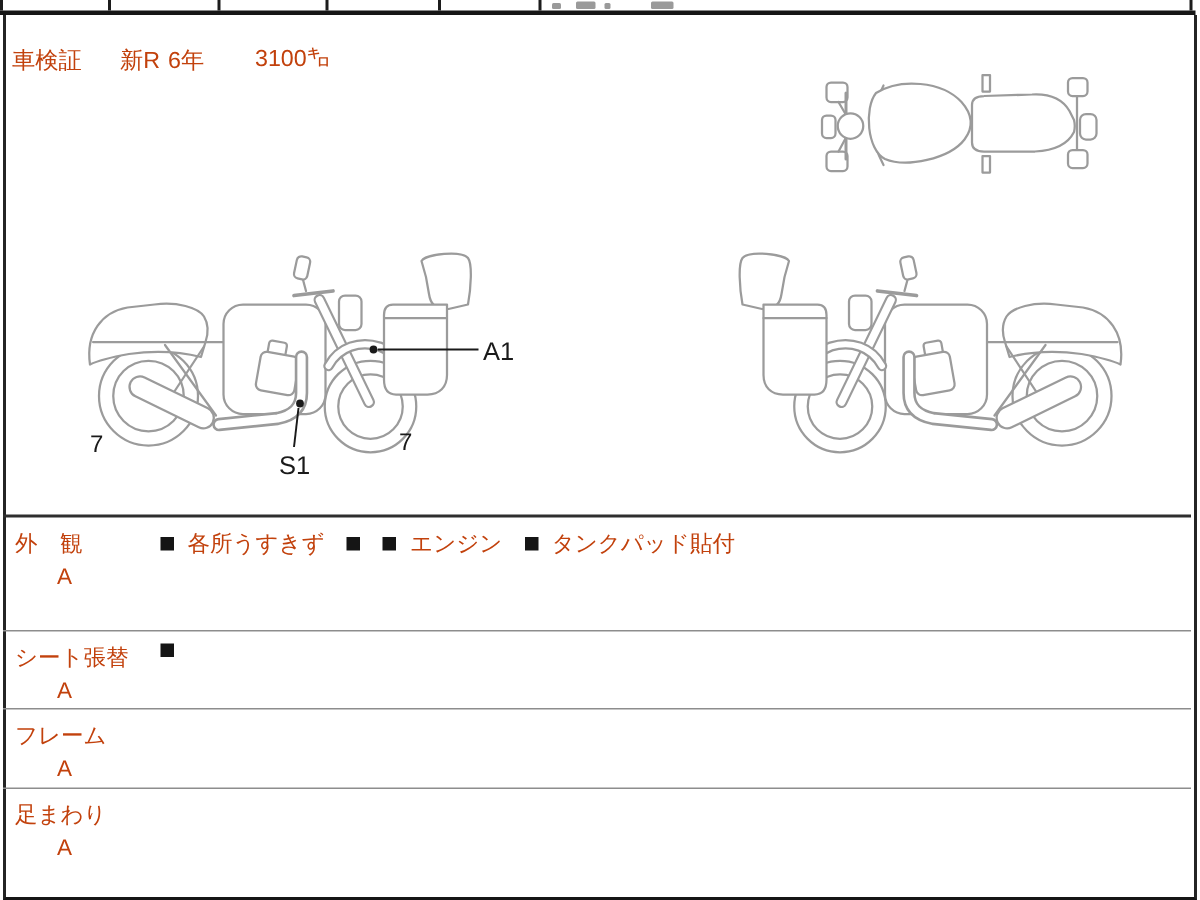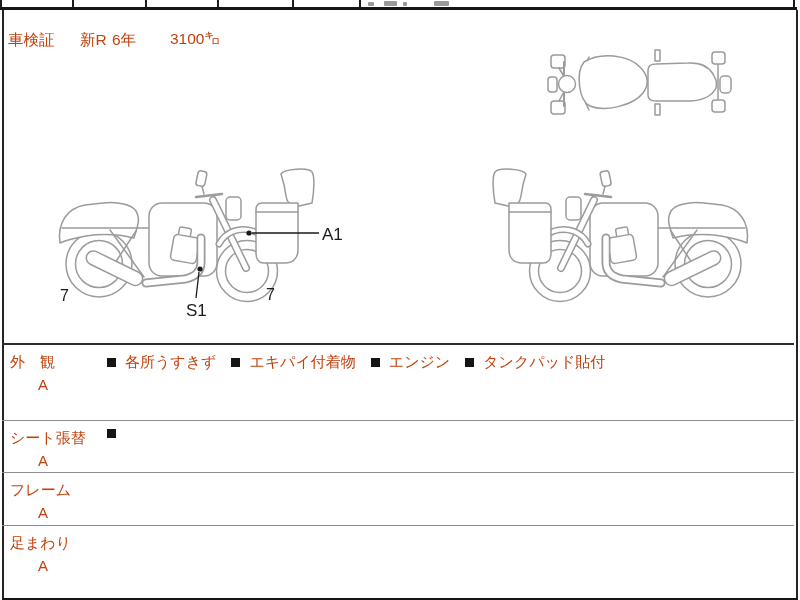--- a/index.html
+++ b/index.html
@@ -155,21 +155,20 @@
     <div class="section-row first row-h1">
       <span class="sec-label">外　観</span>
       <span class="sec-grade">A</span>
       <span class="items">
           <span class="cond-item">
             <span class="bullet"></span>
             <span>各所うすきず</span>
           </span>
           <span class="cond-item">
             <span class="bullet"></span>
-            <span>エキパイ付着物</span>
           </span>
           <span class="cond-item">
             <span class="bullet"></span>
             <span>エンジン</span>
           </span>
           <span class="cond-item">
             <span class="bullet"></span>
             <span>タンクパッド貼付</span>
           </span>
         </span>

